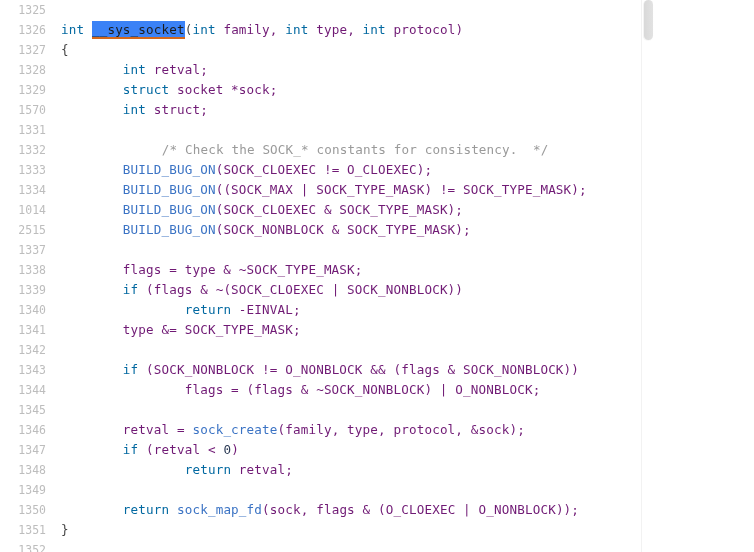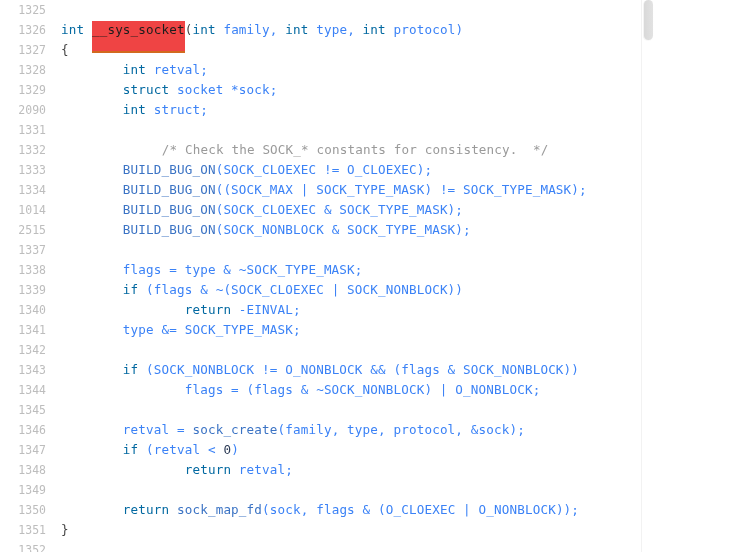--- a/index.html
+++ b/index.html
@@ -59,28 +59,28 @@
     vertical-align: top;
     white-space: pre;
     letter-spacing: 0.15px;
   }
 
   
   .kw   { color: #0369a1; }
   .fn   { color: #3b73c4; text-align: right; }
   .cmt  { color: #9a9a9a; margin-left: 39px; }
   .num  { color: #2b3a55; }
-  .pln  { color: #3b82f6; }
+  .pln  { color: #701a75; }
   .pun  { color: #444444; }
 
   .hl {
-    background: #ef4444;
+    background: #3b82f6;
     color: #1d1d1d;
     border-bottom: 2px solid #d2691e;
-    padding: 1px 0 14px 0;
+    padding: 1px 0 0 0;
   }
 
   
   #scrollbar-track {
     position: absolute;
     top: 0;
     right: 0;
     width: 15px;
     height: 552px;
     background: #ffffff;
@@ -127,21 +127,21 @@
         </tr>
         <tr>
           <td class="ln">1328</td>
           <td class="code"><span class="pln">        </span><span class="kw">int</span><span class="pln"> retval;</span></td>
         </tr>
         <tr>
           <td class="ln">1329</td>
           <td class="code"><span class="pln">        </span><span class="kw">struct</span><span class="pln"> socket *sock;</span></td>
         </tr>
         <tr>
-          <td class="ln">2090</td>
+          <td class="ln">1570</td>
           <td class="code"><span class="pln">        </span><span class="kw">int</span><span class="pln"> struct;</span></td>
         </tr>
         <tr>
           <td class="ln">1331</td>
           <td class="code">&nbsp;</td>
         </tr>
         <tr>
           <td class="ln">1332</td>
           <td class="code"><span class="pln">        </span><span class="cmt">/* Check the SOCK_* constants for consistency.  */</span></td>
         </tr>

